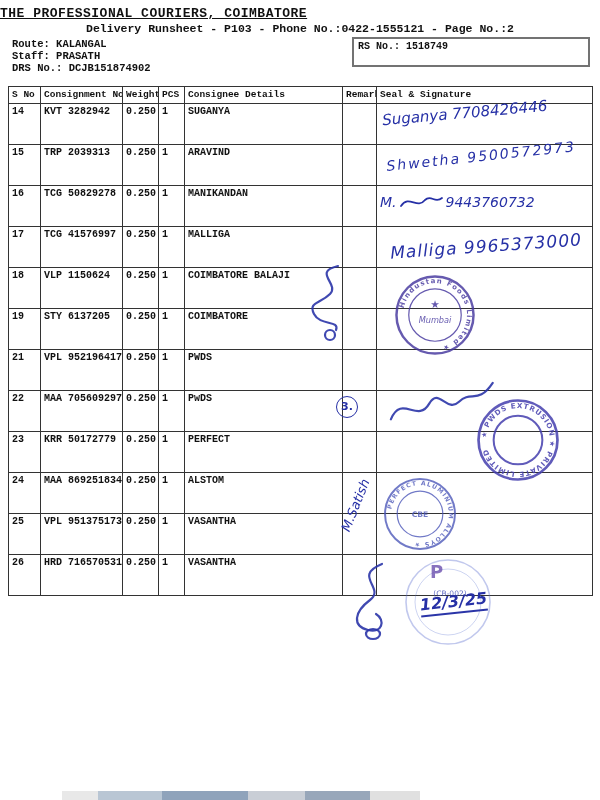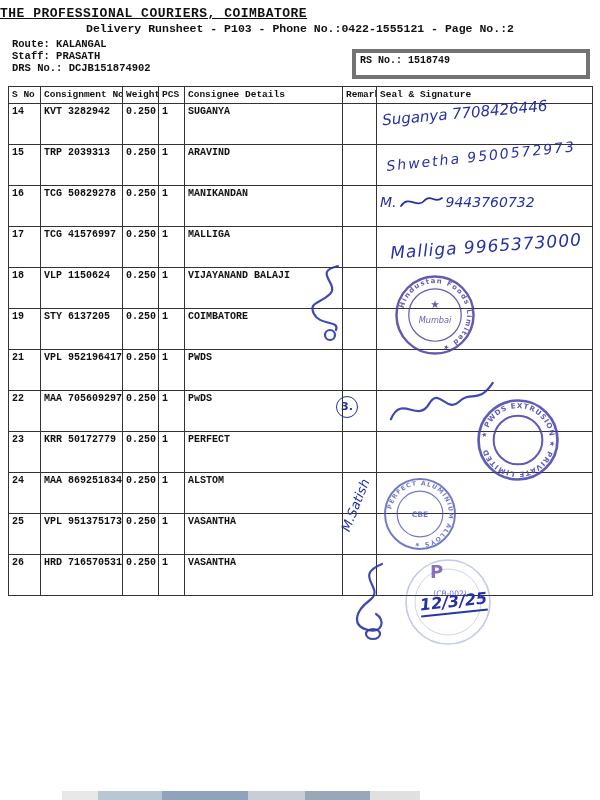--- a/index.html
+++ b/index.html
@@ -4,22 +4,22 @@
 <style>
   html,body{margin:0;padding:0;background:#fff;}
   .page{position:relative;width:600px;height:800px;background:#ffffff;overflow:hidden;
         font-family:"Liberation Mono","DejaVu Sans Mono",monospace;color:#111;}
   .doc-title{position:absolute;top:6px;left:0;width:600px;
              font-size:13px;font-weight:700;letter-spacing:.5px;text-decoration:underline;}
   .doc-subtitle{position:absolute;top:22px;left:0;width:600px;text-align:center;
                 font-size:11.5px;font-weight:700;}
   .meta{position:absolute;top:38px;left:12px;font-size:10.5px;font-weight:700;line-height:12px;}
   .meta .line{white-space:pre;}
-  .rs-box{position:absolute;top:37px;left:352px;width:238px;height:30px;border:4px solid #737373;
-          font-size:10px;font-weight:700;padding:2px 4px;box-sizing:border-box;line-height:12px;margin-top:12px;}
+  .rs-box{position:absolute;top:37px;left:352px;width:238px;height:30px;border:2px solid #737373;
+          font-size:10px;font-weight:700;padding:2px 4px;box-sizing:border-box;line-height:12px;}
   table.runsheet{position:absolute;top:86px;left:8px;width:584px;border-collapse:collapse;
                  table-layout:fixed;font-size:10px;font-weight:700;}
   table.runsheet th, table.runsheet td{border:1px solid #333;padding:2px 3px;vertical-align:top;
                  text-align:left;overflow:hidden;white-space:nowrap;}
   table.runsheet th{height:12px;font-size:9.5px;}
   table.runsheet td{height:36px;}
   col.c-sno{width:32px;} col.c-con{width:82px;} col.c-wt{width:36px;} col.c-pcs{width:26px;}
   col.c-cde{width:158px;} col.c-rem{width:34px;} col.c-seal{width:216px;}
 
   .ink{position:absolute;inset:0;pointer-events:none;}
@@ -126,21 +126,21 @@
       <td>MALLIGA</td>
       <td></td>
       <td></td>
     </tr>
 
     <tr>
       <td>18</td>
       <td>VLP 1150624</td>
       <td>0.250</td>
       <td>1</td>
-      <td>VIJAYANAND BALAJI</td>
+      <td>COIMBATORE BALAJI</td>
       <td></td>
       <td></td>
     </tr>
 
     <tr>
       <td>19</td>
       <td>STY 6137205</td>
       <td>0.250</td>
       <td>1</td>
       <td>COIMBATORE</td>

